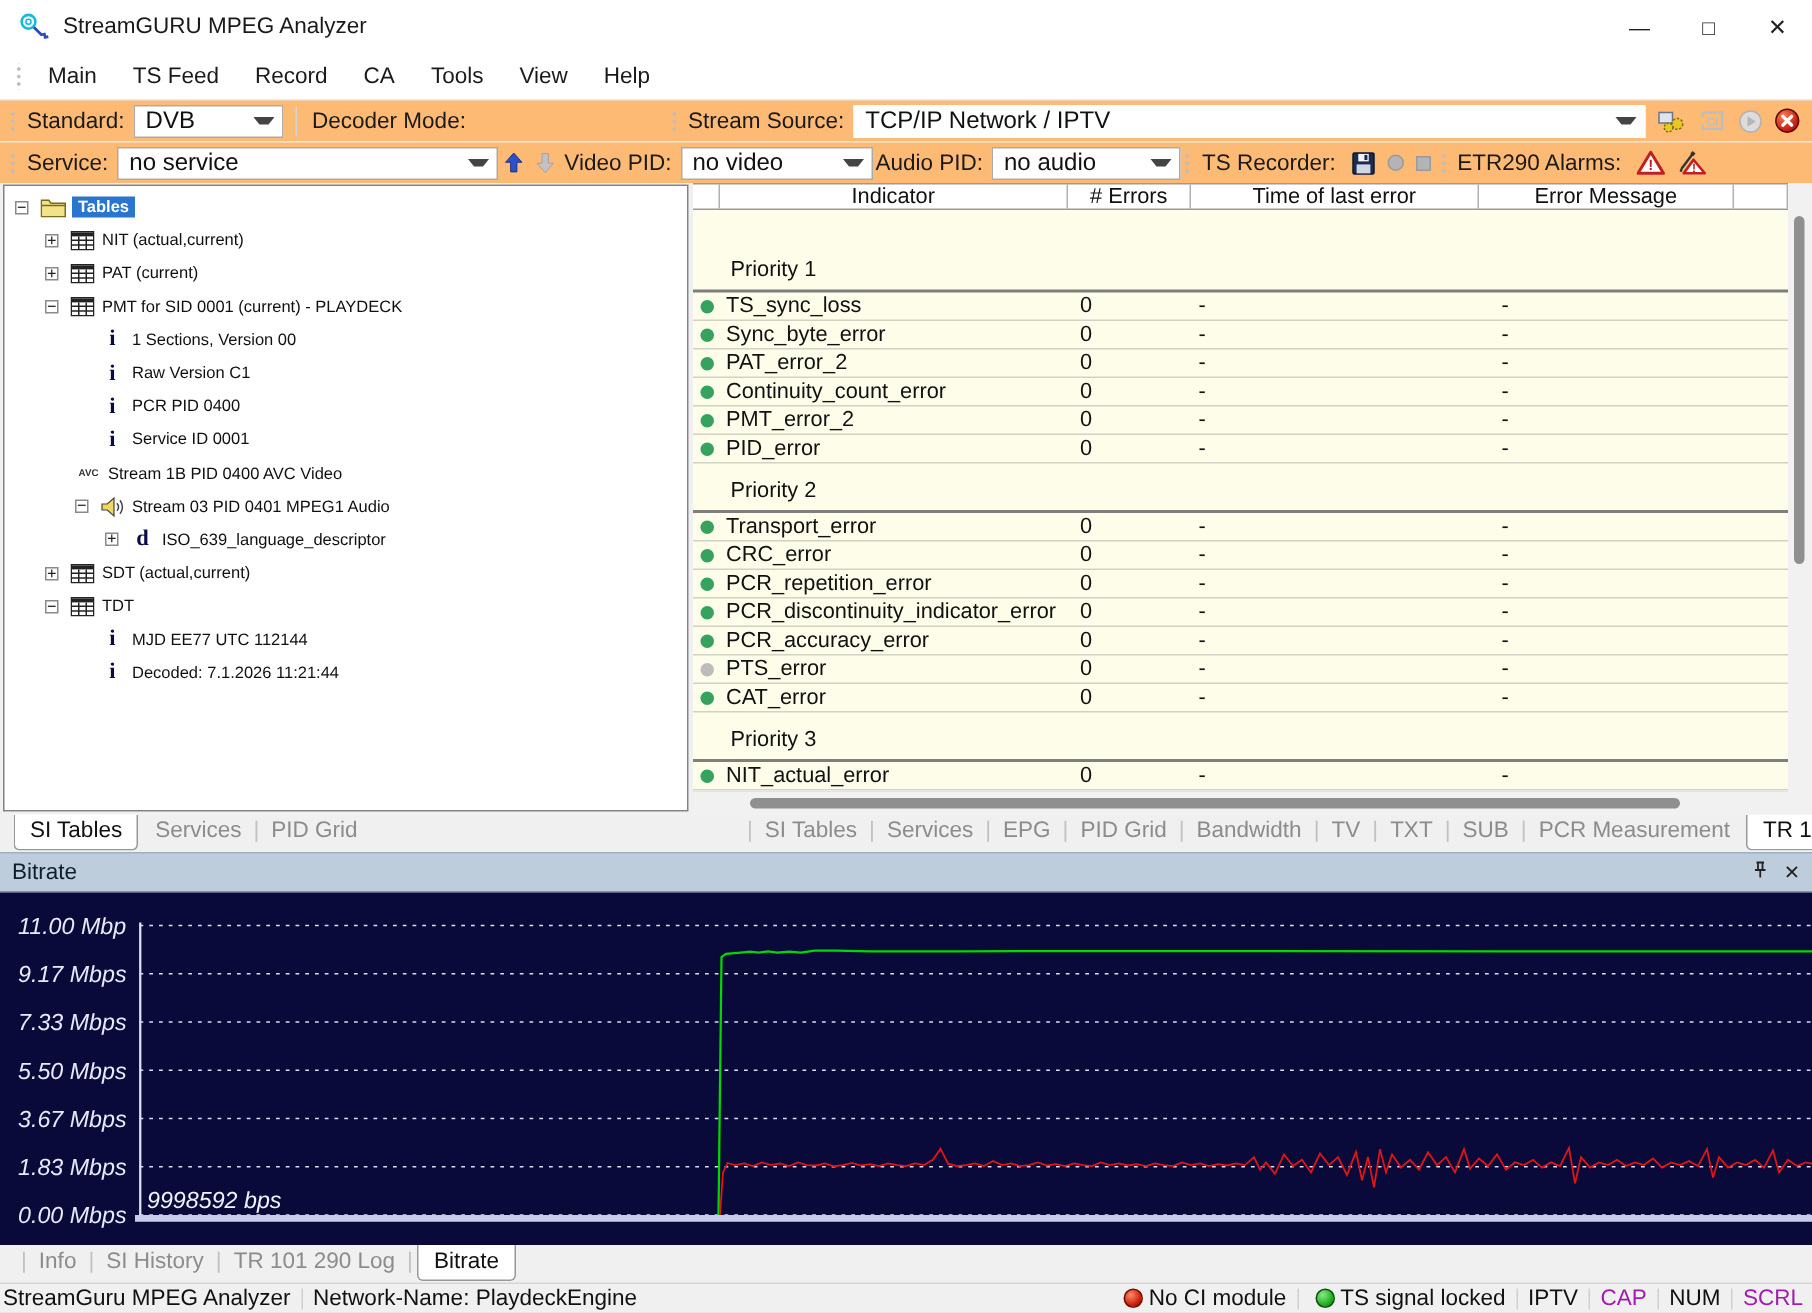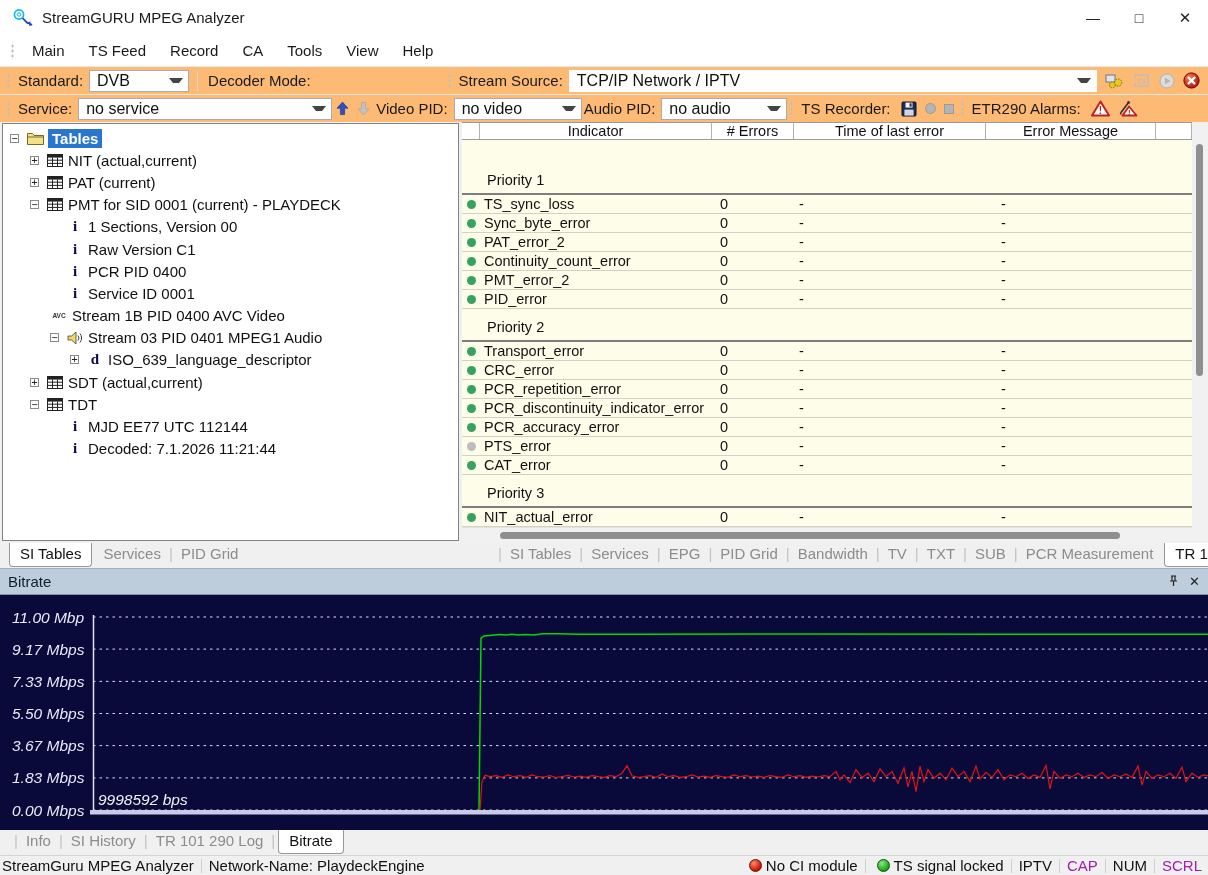--- a/index.html
+++ b/index.html
@@ -41,21 +41,21 @@
   .tree-panel{width:457px;margin:1px 0 2px 2px;border:1px solid #828282;background:#fff;
               overflow:hidden;padding-top:3px;flex:none;}
   .tree-row{height:22.2px;display:flex;align-items:center;white-space:nowrap;}
   .expand{width:9px;height:9px;border:1px solid #8a8a8a;background:#fff;color:#222;font-size:10px;
           line-height:7px;display:inline-flex;align-items:center;justify-content:center;margin-right:7px;flex:none;
           font-family:"DejaVu Sans Mono",monospace;}
   .expand-spacer{width:16px;flex:none;}
   .ticon{width:18px;flex:none;display:inline-flex;justify-content:center;align-items:center;margin-right:4px;}
   .gi,.gd{font-family:"Liberation Serif",serif;font-weight:bold;font-size:15px;color:#0a0a46;}
   .gavc{font-size:6.5px;font-weight:bold;color:#333;}
-  .tlabel{font-size:15px;color:#101010;}
+  .tlabel{font-size:11px;color:#101010;}
   .tlabel.selected{background:#2a76cf;color:#fff;font-weight:bold;padding:1px 4px;}
 
   .right-panel{flex:1;display:flex;margin-left:3px;overflow:hidden;}
   .table-area{flex:1;display:flex;flex-direction:column;overflow:hidden;}
   .et-cols{display:grid;grid-template-columns:18px 232px 82px 192px 170px 1fr;}
   .et-header{background:#fff;border-top:1px solid #9a9a9a;border-bottom:1px solid #9a9a9a;height:18px;flex:none;}
   .et-h{font-size:14.5px;text-align:center;border-right:1px solid #b2b2b2;line-height:16px;
         overflow:hidden;white-space:nowrap;color:#111;}
   .et-body{background:#fdfdea;flex:1;overflow:hidden;display:flex;flex-direction:column;}
   .et-row{height:19px;border-bottom:1px solid #d2d2c4;align-items:center;font-size:14.5px;flex:none;}

